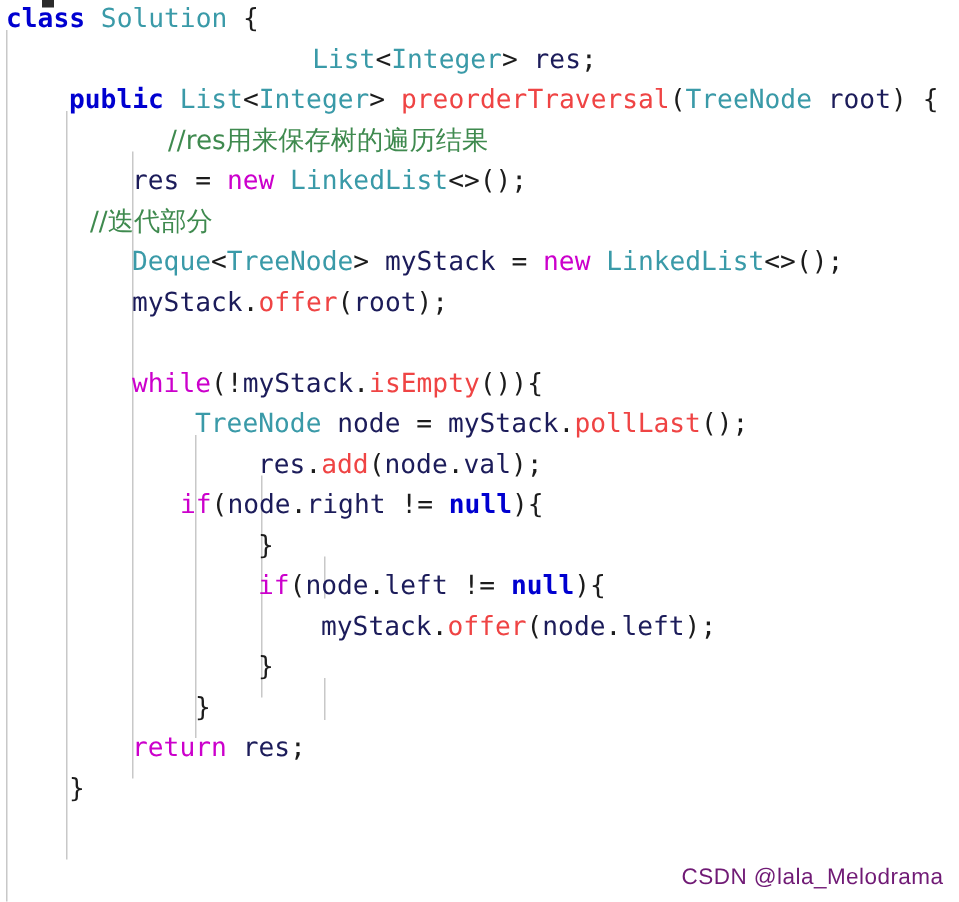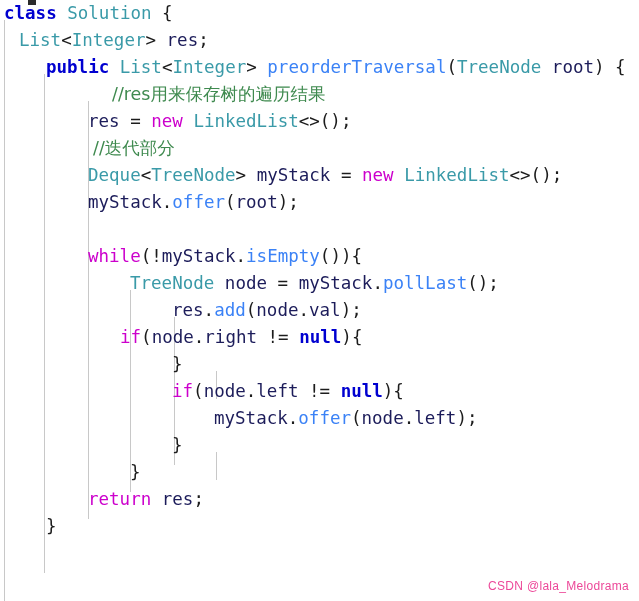--- a/index.html
+++ b/index.html
@@ -55,34 +55,34 @@
     font-size: 17.5px;
     white-space: pre;
     color: #1c1c3c;
     letter-spacing: 0px;
   }
 
   
   .t-keyword   { color: #cc00cc; }         
   .t-kwblue    { color: #0000d0; font-weight: bold; }  
   .t-type      { color: #3a9aa8; }         
-  .t-method    { color: #3b82f6; }         
+  .t-method    { color: #ef4444; }         
   .t-ident     { color: #1c1c5a; }         
   .t-plain     { color: #1c1c1c; }         
   .t-comment   { color: #3f8a4f; }         
 
   .cjk { font-family: "DejaVu Sans", "Liberation Sans", sans-serif; }
 
   #watermark {
     position: absolute;
     right: 10px;
     bottom: 8px;
     font-family: "Liberation Sans", sans-serif;
-    font-size: 12px;
-    color: #ec4899;
+    font-size: 15px;
+    color: #701a75;
     letter-spacing: 0.3px;
     white-space: pre;
   }
 </style>
 </head>
 <body>
 
 <div id="code-editor">
 
   <div id="top-clip-stub"></div>
@@ -90,25 +90,25 @@
   <div class="indent-guide" style="left:4px;  top:20px;  bottom:0px;"></div>
   <div class="indent-guide" style="left:44px; top:74px;  bottom:28px;"></div>
   <div class="indent-guide" style="left:88px; top:101px; bottom:82px;"></div>
   <div class="indent-guide" style="left:130px;top:290px; bottom:109px;"></div>
   <div class="indent-guide" style="left:174px;top:317px; bottom:136px;"></div>
   <div class="indent-guide" style="left:216px;top:371px; height:28px; bottom:auto;"></div>
   <div class="indent-guide" style="left:216px;top:452px; height:28px; bottom:auto;"></div>
 
   <div id="code-lines">
       <div class="code-line" style="padding-left: 4px;"><span class="t-kwblue">class</span> <span class="t-type">Solution</span> <span class="t-plain">{</span></div>
-      <div class="code-line" style="padding-left: 19px;"><span class="t-type">List</span><span class="t-plain">&lt;</span><span class="t-type">Integer</span><span class="t-plain">&gt;</span> <span class="t-ident">res</span><span class="t-plain">;</span></div>
+      <div class="code-line" style="padding-left: 46px; text-align: center;"><span class="t-type">List</span><span class="t-plain">&lt;</span><span class="t-type">Integer</span><span class="t-plain">&gt;</span> <span class="t-ident">res</span><span class="t-plain">;</span></div>
       <div class="code-line" style="padding-left: 46px;"><span class="t-kwblue">public</span> <span class="t-type">List</span><span class="t-plain">&lt;</span><span class="t-type">Integer</span><span class="t-plain">&gt;</span> <span class="t-method">preorderTraversal</span><span class="t-plain">(</span><span class="t-type">TreeNode</span> <span class="t-ident">root</span><span class="t-plain">)</span> <span class="t-plain">{</span></div>
       <div class="code-line" style="padding-left: 112px;"><span class="t-comment cjk">//res用来保存树的遍历结果</span></div>
       <div class="code-line" style="padding-left: 88px;"><span class="t-ident">res</span> <span class="t-plain">=</span> <span class="t-keyword">new</span> <span class="t-type">LinkedList</span><span class="t-plain">&lt;&gt;();</span></div>
-      <div class="code-line" style="padding-left: 93px;"><span class="t-comment cjk">//迭代部分</span></div>
+      <div class="code-line" style="padding-left: 60px;"><span class="t-comment cjk">//迭代部分</span></div>
       <div class="code-line" style="padding-left: 88px;"><span class="t-type">Deque</span><span class="t-plain">&lt;</span><span class="t-type">TreeNode</span><span class="t-plain">&gt;</span> <span class="t-ident">myStack</span> <span class="t-plain">=</span> <span class="t-keyword">new</span> <span class="t-type">LinkedList</span><span class="t-plain">&lt;&gt;();</span></div>
       <div class="code-line" style="padding-left: 88px;"><span class="t-ident">myStack</span><span class="t-plain">.</span><span class="t-method">offer</span><span class="t-plain">(</span><span class="t-ident">root</span><span class="t-plain">);</span></div>
       <div class="code-line" style="padding-left: 88px;">&nbsp;</div>
       <div class="code-line" style="padding-left: 88px;"><span class="t-keyword">while</span><span class="t-plain">(!</span><span class="t-ident">myStack</span><span class="t-plain">.</span><span class="t-method">isEmpty</span><span class="t-plain">()){</span></div>
       <div class="code-line" style="padding-left: 130px;"><span class="t-type">TreeNode</span> <span class="t-ident">node</span> <span class="t-plain">=</span> <span class="t-ident">myStack</span><span class="t-plain">.</span><span class="t-method">pollLast</span><span class="t-plain">();</span></div>
       <div class="code-line" style="padding-left: 172px;"><span class="t-ident">res</span><span class="t-plain">.</span><span class="t-method">add</span><span class="t-plain">(</span><span class="t-ident">node</span><span class="t-plain">.</span><span class="t-ident">val</span><span class="t-plain">);</span></div>
       <div class="code-line" style="padding-left: 120px;"><span class="t-keyword">if</span><span class="t-plain">(</span><span class="t-ident">node</span><span class="t-plain">.</span><span class="t-ident">right</span> <span class="t-plain">!=</span> <span class="t-kwblue">null</span><span class="t-plain">){</span></div>
       <div class="code-line" style="padding-left: 172px;"><span class="t-plain">}</span></div>
       <div class="code-line" style="padding-left: 172px;"><span class="t-keyword">if</span><span class="t-plain">(</span><span class="t-ident">node</span><span class="t-plain">.</span><span class="t-ident">left</span> <span class="t-plain">!=</span> <span class="t-kwblue">null</span><span class="t-plain">){</span></div>
       <div class="code-line" style="padding-left: 214px;"><span class="t-ident">myStack</span><span class="t-plain">.</span><span class="t-method">offer</span><span class="t-plain">(</span><span class="t-ident">node</span><span class="t-plain">.</span><span class="t-ident">left</span><span class="t-plain">);</span></div>

